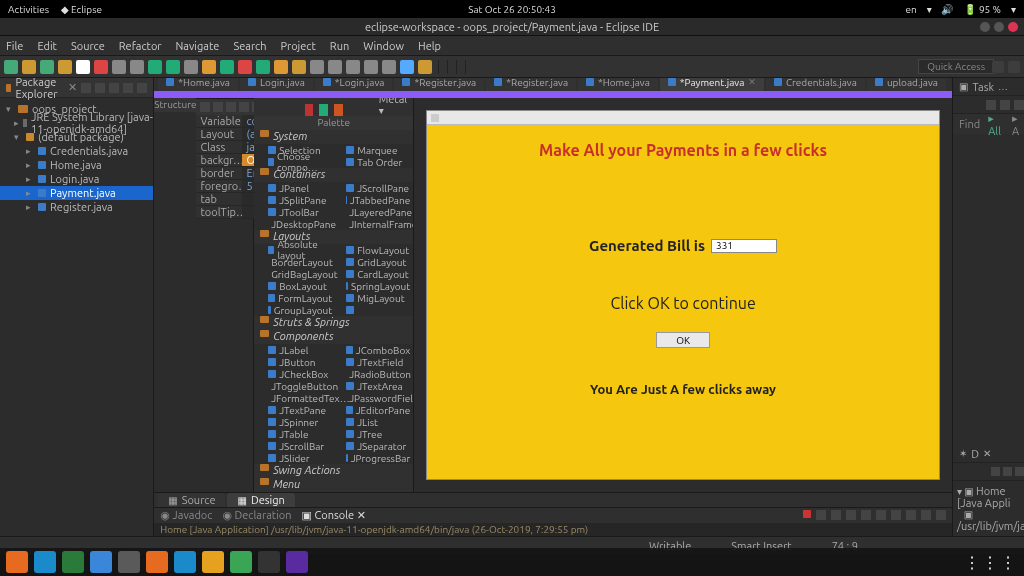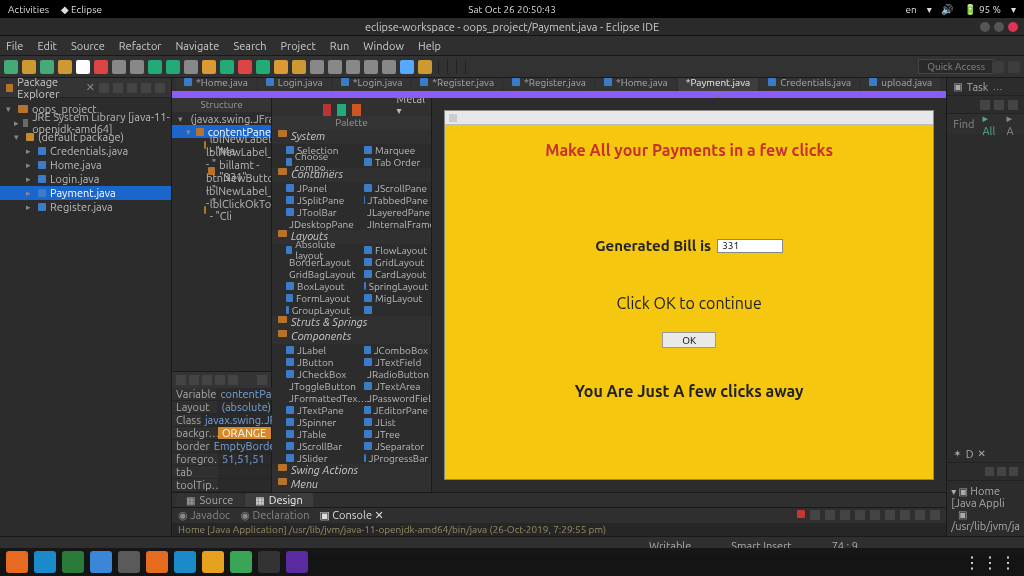--- a/index.html
+++ b/index.html
@@ -48,29 +48,29 @@
 .pkg-ic{width:8px;height:8px;background:#c98a2e;border-radius:1px;}
 .jar-ic{width:8px;height:8px;background:#6a6a6a;}
 .java-ic{width:8px;height:8px;background:#3a7cc9;border-radius:1px;}
 
 
 .center-col { flex:1; display:flex; flex-direction:column; }
 
 
 .ed-tabs { height:20px; background:#2f2f2f; display:flex; align-items:flex-end; padding:0 4px; gap:2px; border-bottom:7px solid #8b5cf6;}
 .ed-tab { height:18px; padding:0 8px; background:#333; color:#aaa; display:flex; align-items:center; gap:4px; border-top-left-radius:3px;border-top-right-radius:3px; font-size:10px;}
-.ed-tab.active { background:#3d3d3d; color:#eee;flex-direction:column; }
+.ed-tab.active { background:#3d3d3d; color:#eee; }
 .ed-tab .cl{color:#777;font-size:9px;}
 .right-tabs{margin-left:auto;display:flex;gap:2px;}
 
 
 .design-row { flex:1; display:flex; }
 
 
-.struct-col { width:100px; background:#2c2c2c; border-right:1px solid #1a1a1a; display:flex; flex-direction:column;}
+.struct-col { width:100px; background:#2c2c2c; border-right:1px solid #1a1a1a; display:flex; }
 .struct-hdr { height:14px; background:#343434; color:#999; text-align:center; font-size:10px; line-height:14px;}
 .struct-tree { flex:1; overflow:hidden;}
 .struct-tree .tree-row{font-size:10px;height:13px;}
 .struct-tree .sel{background:#1a66cc;}
 .props { border-top:1px solid #1a1a1a;}
 .props-toolbar{height:16px;background:#343434;display:flex;gap:3px;padding:0 4px;align-items:center;}
 .props-toolbar .ic{width:10px;height:10px;background:#444;}
 .prop-row{display:flex;height:13px;font-size:10px;border-bottom:1px solid #262626;}
 .prop-row .k{width:46px;padding-left:4px;color:#aaa;background:#303030;}
 .prop-row .v{flex:1;padding-left:4px;color:#7aa3d9;background:#2a2a2a;}
@@ -93,21 +93,21 @@
 .jframe { width:100%; height:100%; background:#fff; border:1px solid #888; position:relative;}
 .jframe-tb{height:14px;background:#e8e8e8;border-bottom:1px solid #bbb;display:flex;align-items:center;padding:0 4px;}
 .jframe-tb .sq{width:8px;height:8px;background:#ccc;margin-right:3px;}
 .content-pane{position:absolute;top:14px;left:0;right:0;bottom:0;background:#f6c70f;padding:10px;}
 .form-title{text-align:center;color:#c9302c;font-weight:bold;font-size:16px;margin-top:6px;}
 .form-row{display:flex;justify-content:center;align-items:center;gap:6px;margin-top:78px;}
 .form-row label{font-weight:bold;font-size:15px;color:#222;}
 .form-row input{width:66px;height:14px;border:1px solid #888;padding:0 4px;font-size:10px;}
 .cont{ text-align:center;margin-top:40px;font-size:16px;color:#222;}
 .ok-btn{display:block;margin:20px auto 0;width:54px;height:16px;background:#e9e9e9;border:1px solid #999;font-size:10px;}
-.few{ text-align:center;margin-top:34px;font-weight:bold;font-size:16px;color:#222;}
+.few{ text-align:center;margin-top:34px;font-weight:bold;font-size:13px;color:#222;}
 
 
 .right-col{width:80px;background:#2c2c2c;border-left:1px solid #1a1a1a;display:flex;flex-direction:column;}
 .right-item{height:18px;display:flex;align-items:center;padding:0 6px;gap:4px;font-size:10px;color:#aaa;border-bottom:1px solid #222;}
 .find-row{height:20px;display:flex;align-items:center;padding:0 6px;gap:8px;font-size:10px;color:#888;background:#2f2f2f;}
 .mini-tree{padding:4px;font-size:10px;color:#aaa;}
 
 
 .sd-tabs{height:18px;background:#2f2f2f;display:flex;align-items:center;gap:2px;padding:0 4px;border-top:1px solid #1a1a1a;}
 .sd-tab{padding:1px 10px;background:#333;color:#aaa;font-size:10px;border-top-left-radius:3px;border-top-right-radius:3px;display:flex;gap:4px;align-items:center;}

